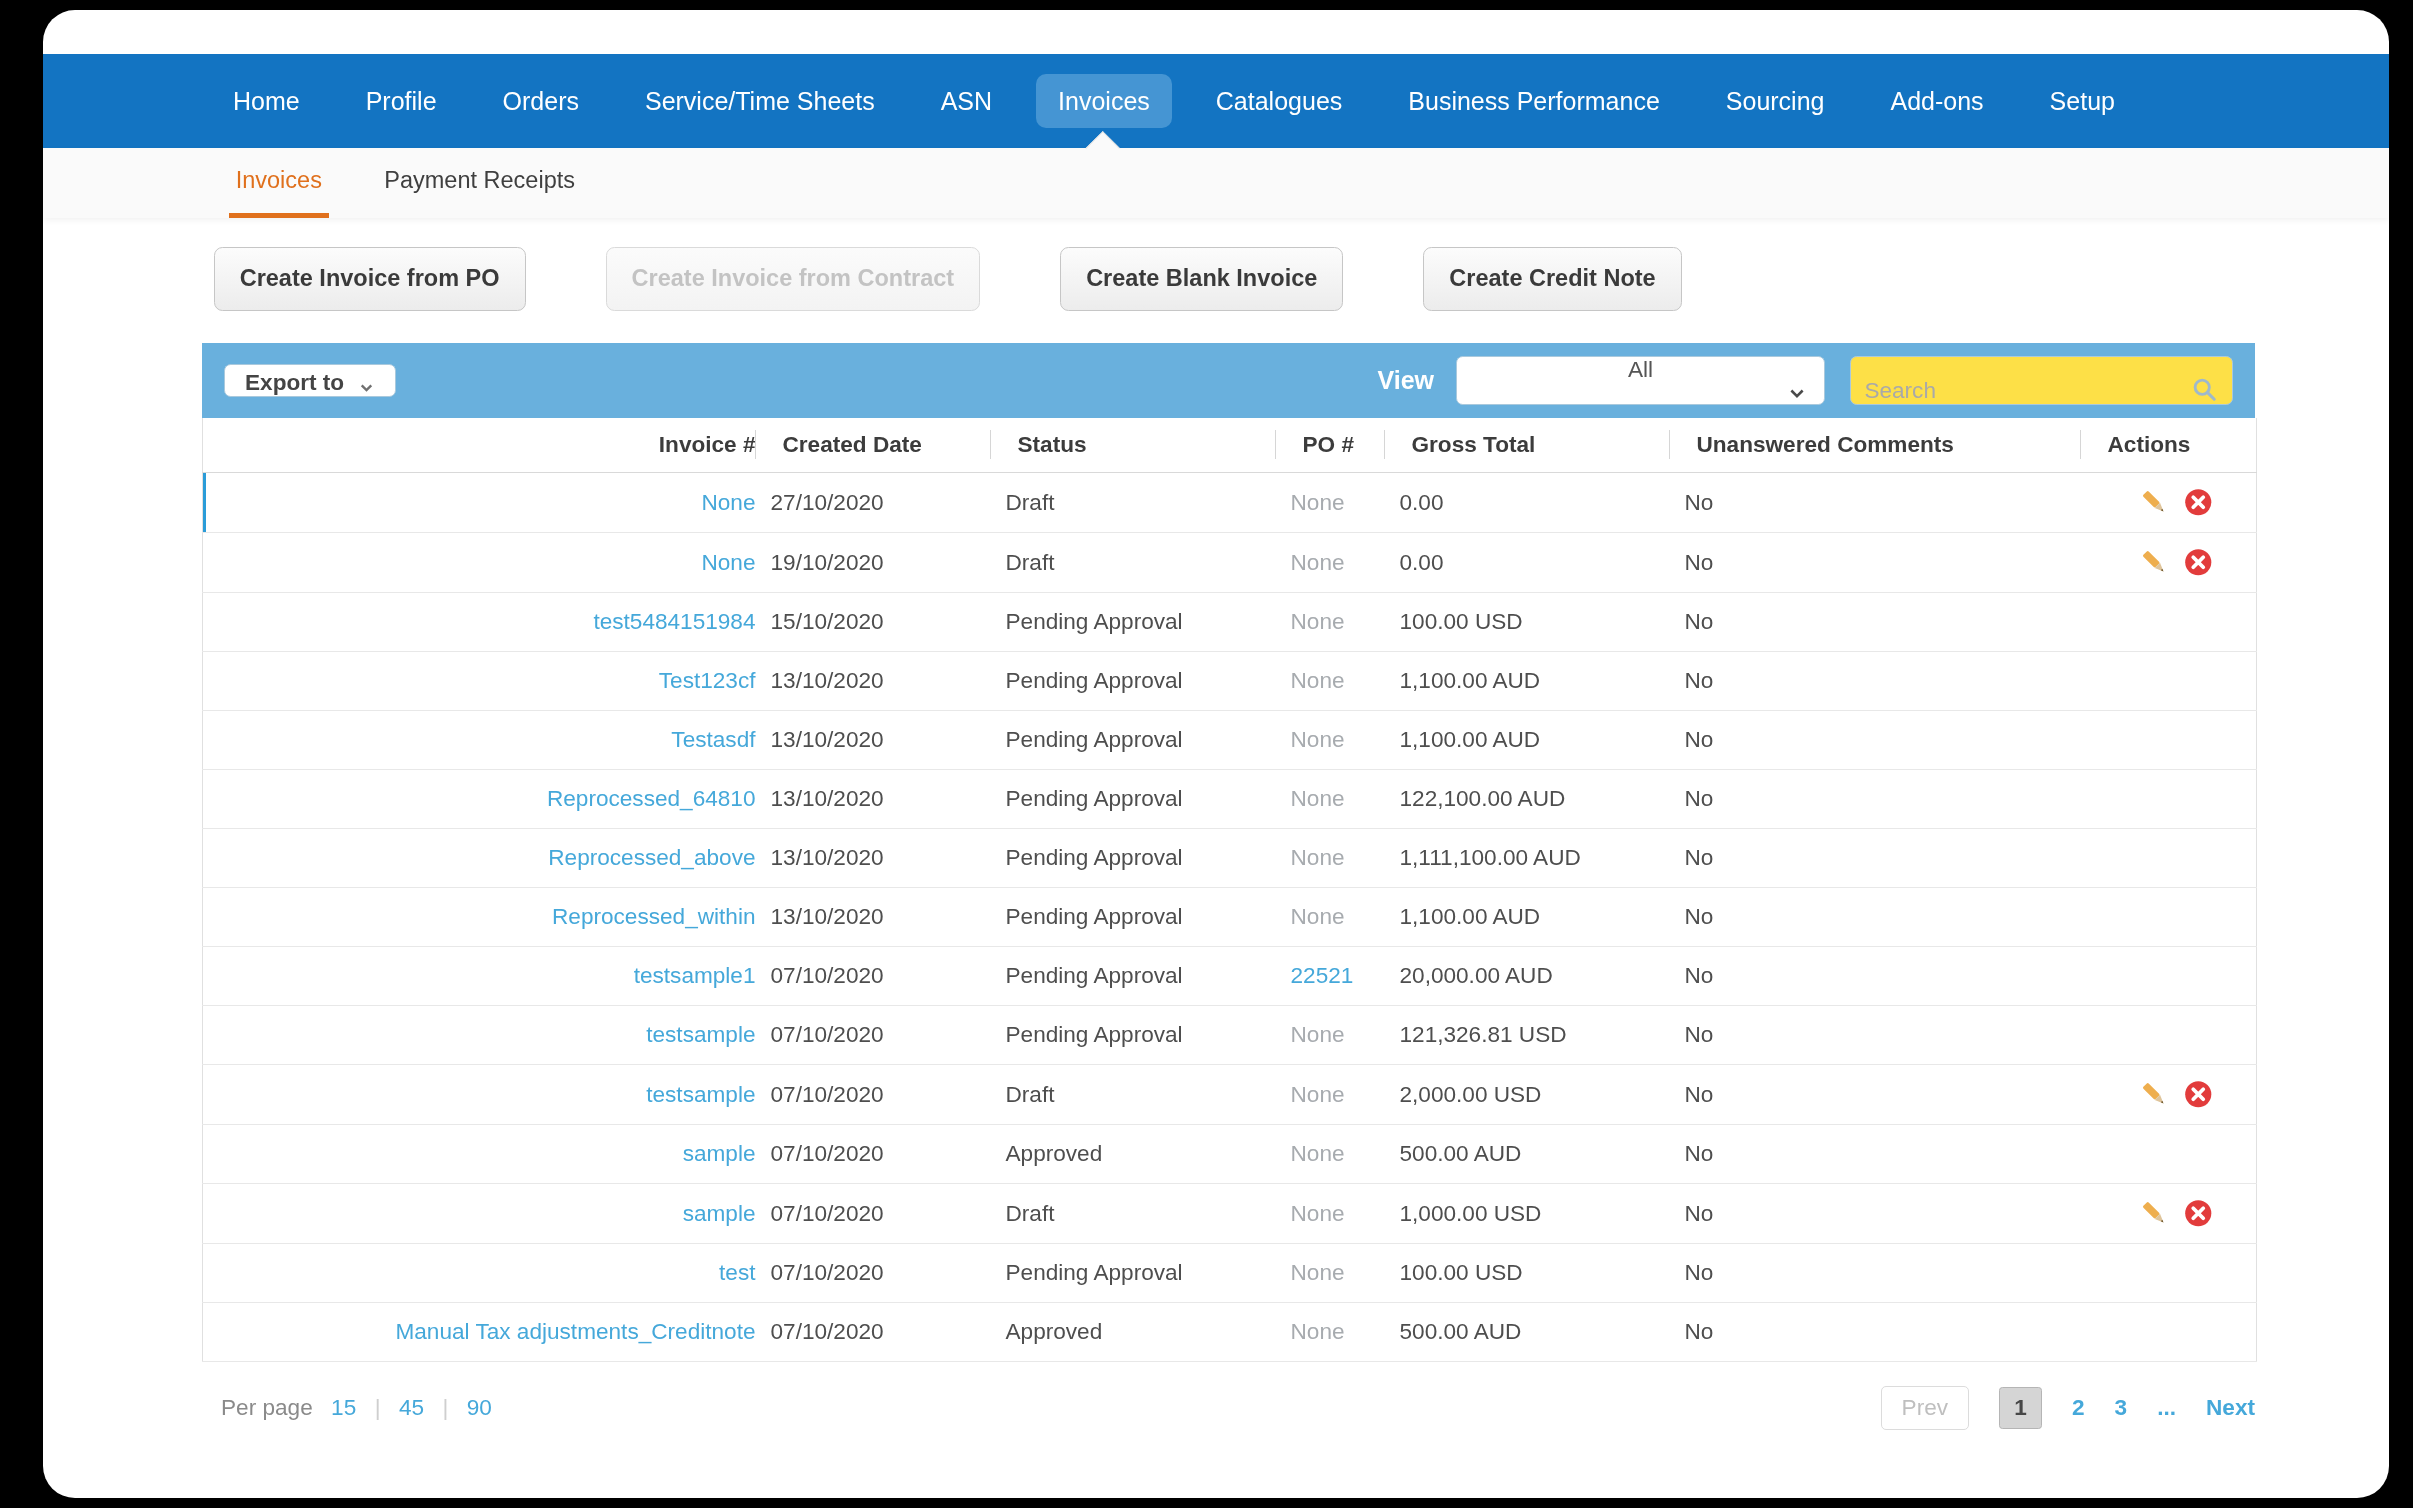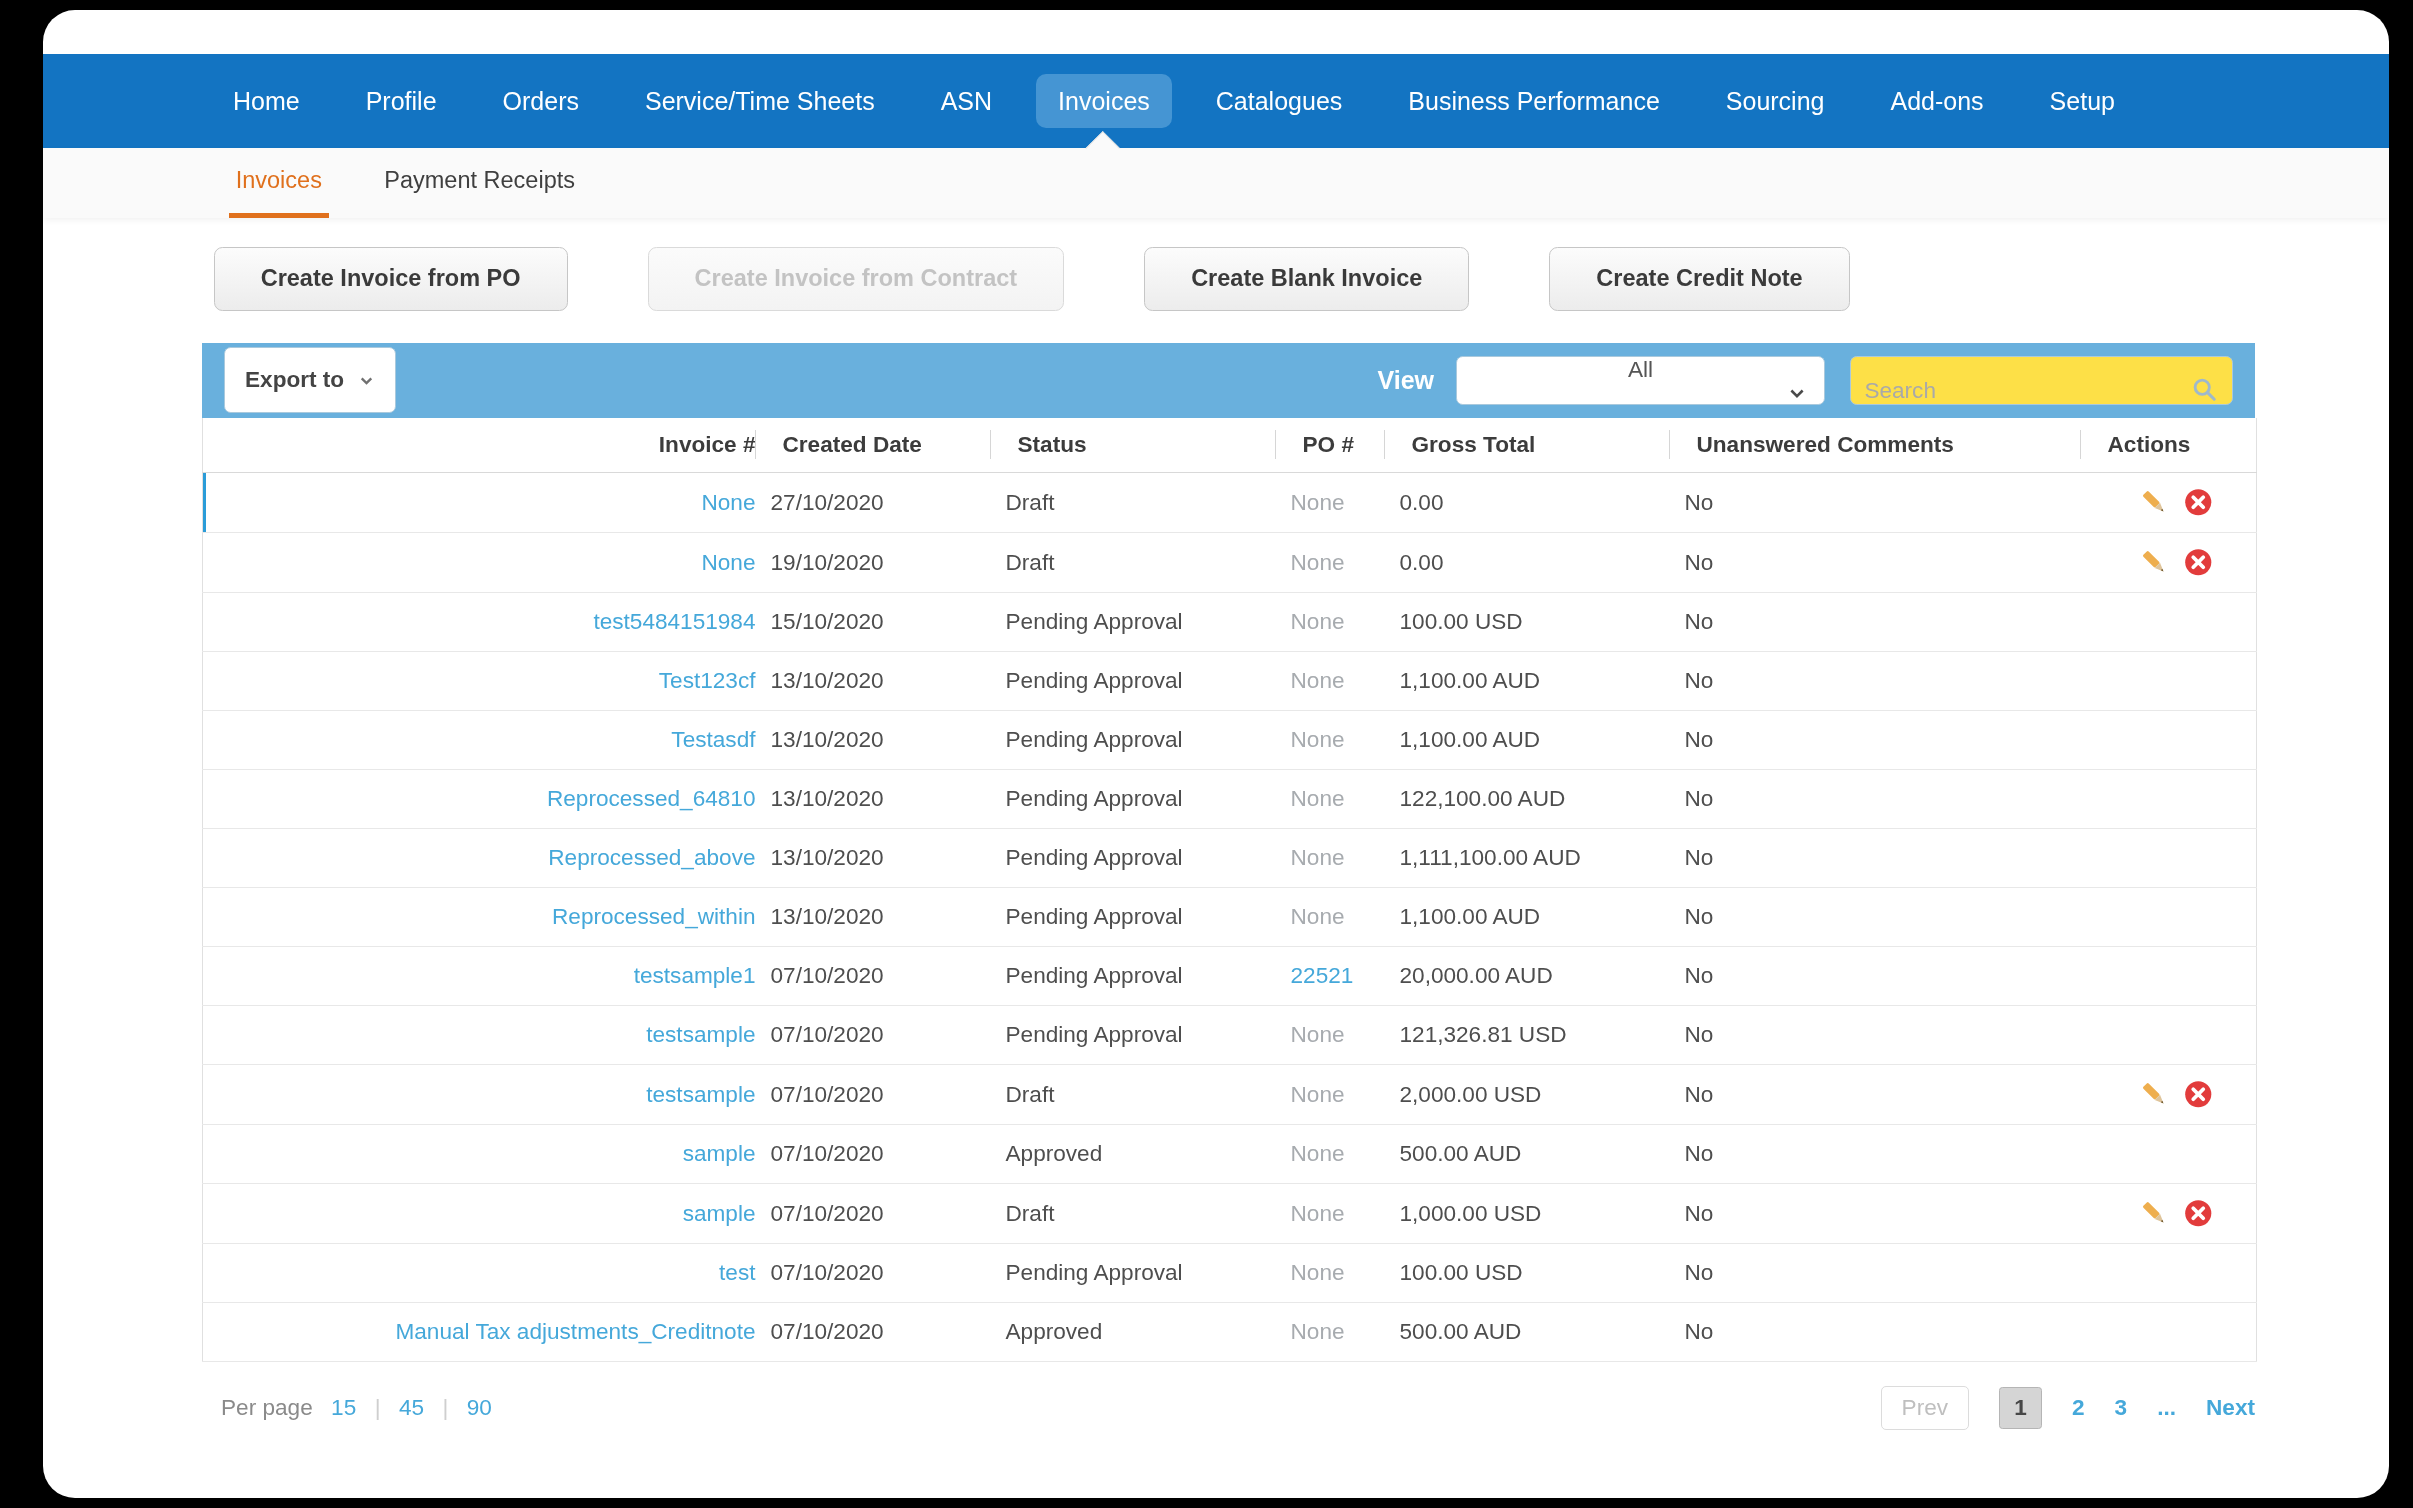--- a/index.html
+++ b/index.html
@@ -13,29 +13,29 @@
 
   
   .subnav { position:relative; height:70px; background:#fafafa; display:flex; gap:49px; padding-left:186px; box-shadow:0 3.4px 6.7px rgba(0,0,0,0.06); }
   .subnav-item { display:flex; align-items:center; font-size:23.5px; color:#3f3f3f; padding:0 6.7px; border-bottom:5px solid transparent; cursor:pointer; }
   .subnav-item.active { color:#e0701c; border-bottom-color:#e0701c; }
   .notch { position:absolute; top:-11.7px; left:1140px; width:23.5px; height:23.5px; background:#fafafa; border-left:1.7px solid #e3e3e3; border-top:1.7px solid #e3e3e3; transform:rotate(45deg); }
 
   
   .content { padding:28.5px 134px 0 159px; }
   .actions-row { display:flex; gap:80px; margin-left:11.7px; }
-  .action-btn { height:64px; padding:0 46px; font-size:23.5px; font-weight:bold; color:#3a3a3a;
+  .action-btn { height:64px; padding:0 25px; font-size:23.5px; font-weight:bold; color:#3a3a3a;
     background:linear-gradient(#fcfcfc,#ececec); border:1.7px solid #c6c6c6; border-radius:8.4px; cursor:pointer; font-family:inherit; white-space:nowrap; }
   .action-btn.disabled { color:#c3c3c3; border-color:#dadada; background:linear-gradient(#fbfbfb,#f3f3f3); cursor:default; }
 
   
   .table-card { margin-top:32px; }
   .toolbar { height:75px; background:#69b0dd; display:flex; align-items:center; padding:0 22px; }
-  .export-btn { height:66px; padding:0 20px; background:#fff; border:0.8px solid #a9c9dd; border-radius:6.7px; font-size:22.6px; font-weight:bold; color:#444;
-    display:flex; align-items:center; gap:13.4px; cursor:pointer; font-family:inherit; }
+  .export-btn { height:33px; padding:0 20px; background:#fff; border:0.8px solid #a9c9dd; border-radius:6.7px; font-size:22.6px; font-weight:bold; color:#444;
+    display:flex; align-items:flex-end; gap:13.4px; cursor:pointer; font-family:inherit; }
   .export-btn svg { width:17px; height:17px; }
   .view-label { margin-left:auto; margin-right:22px; color:#fff; font-weight:bold; font-size:25px; }
   .select { width:369px; height:49px; background:#fff; border:0.8px solid #a9c9dd; border-radius:6.7px; display:flex; align-items:center; padding:0 17px; font-size:22.6px; color:#555; cursor:pointer;flex-direction:column; }
   .select svg { width:20px; height:20px; margin-left:auto; }
   .search-box { width:383px; height:49px; background:#fde047; border:0.8px solid #a9c9dd; border-radius:6.7px; margin-left:25px; display:flex; align-items:flex-end; padding:0 13.4px; }
   .search-box input { flex:1; min-width:0; border:none; outline:none; font-size:22.6px; color:#555; font-family:inherit; background:transparent; }
   .search-box input::placeholder { color:#a9a9a9; }
   .search-box svg { width:28.5px; height:28.5px; flex:0 0 auto; }
 
   table { width:100%; border-collapse:collapse; table-layout:fixed; border:0.8px solid #e0e0e0; border-top:none; }

